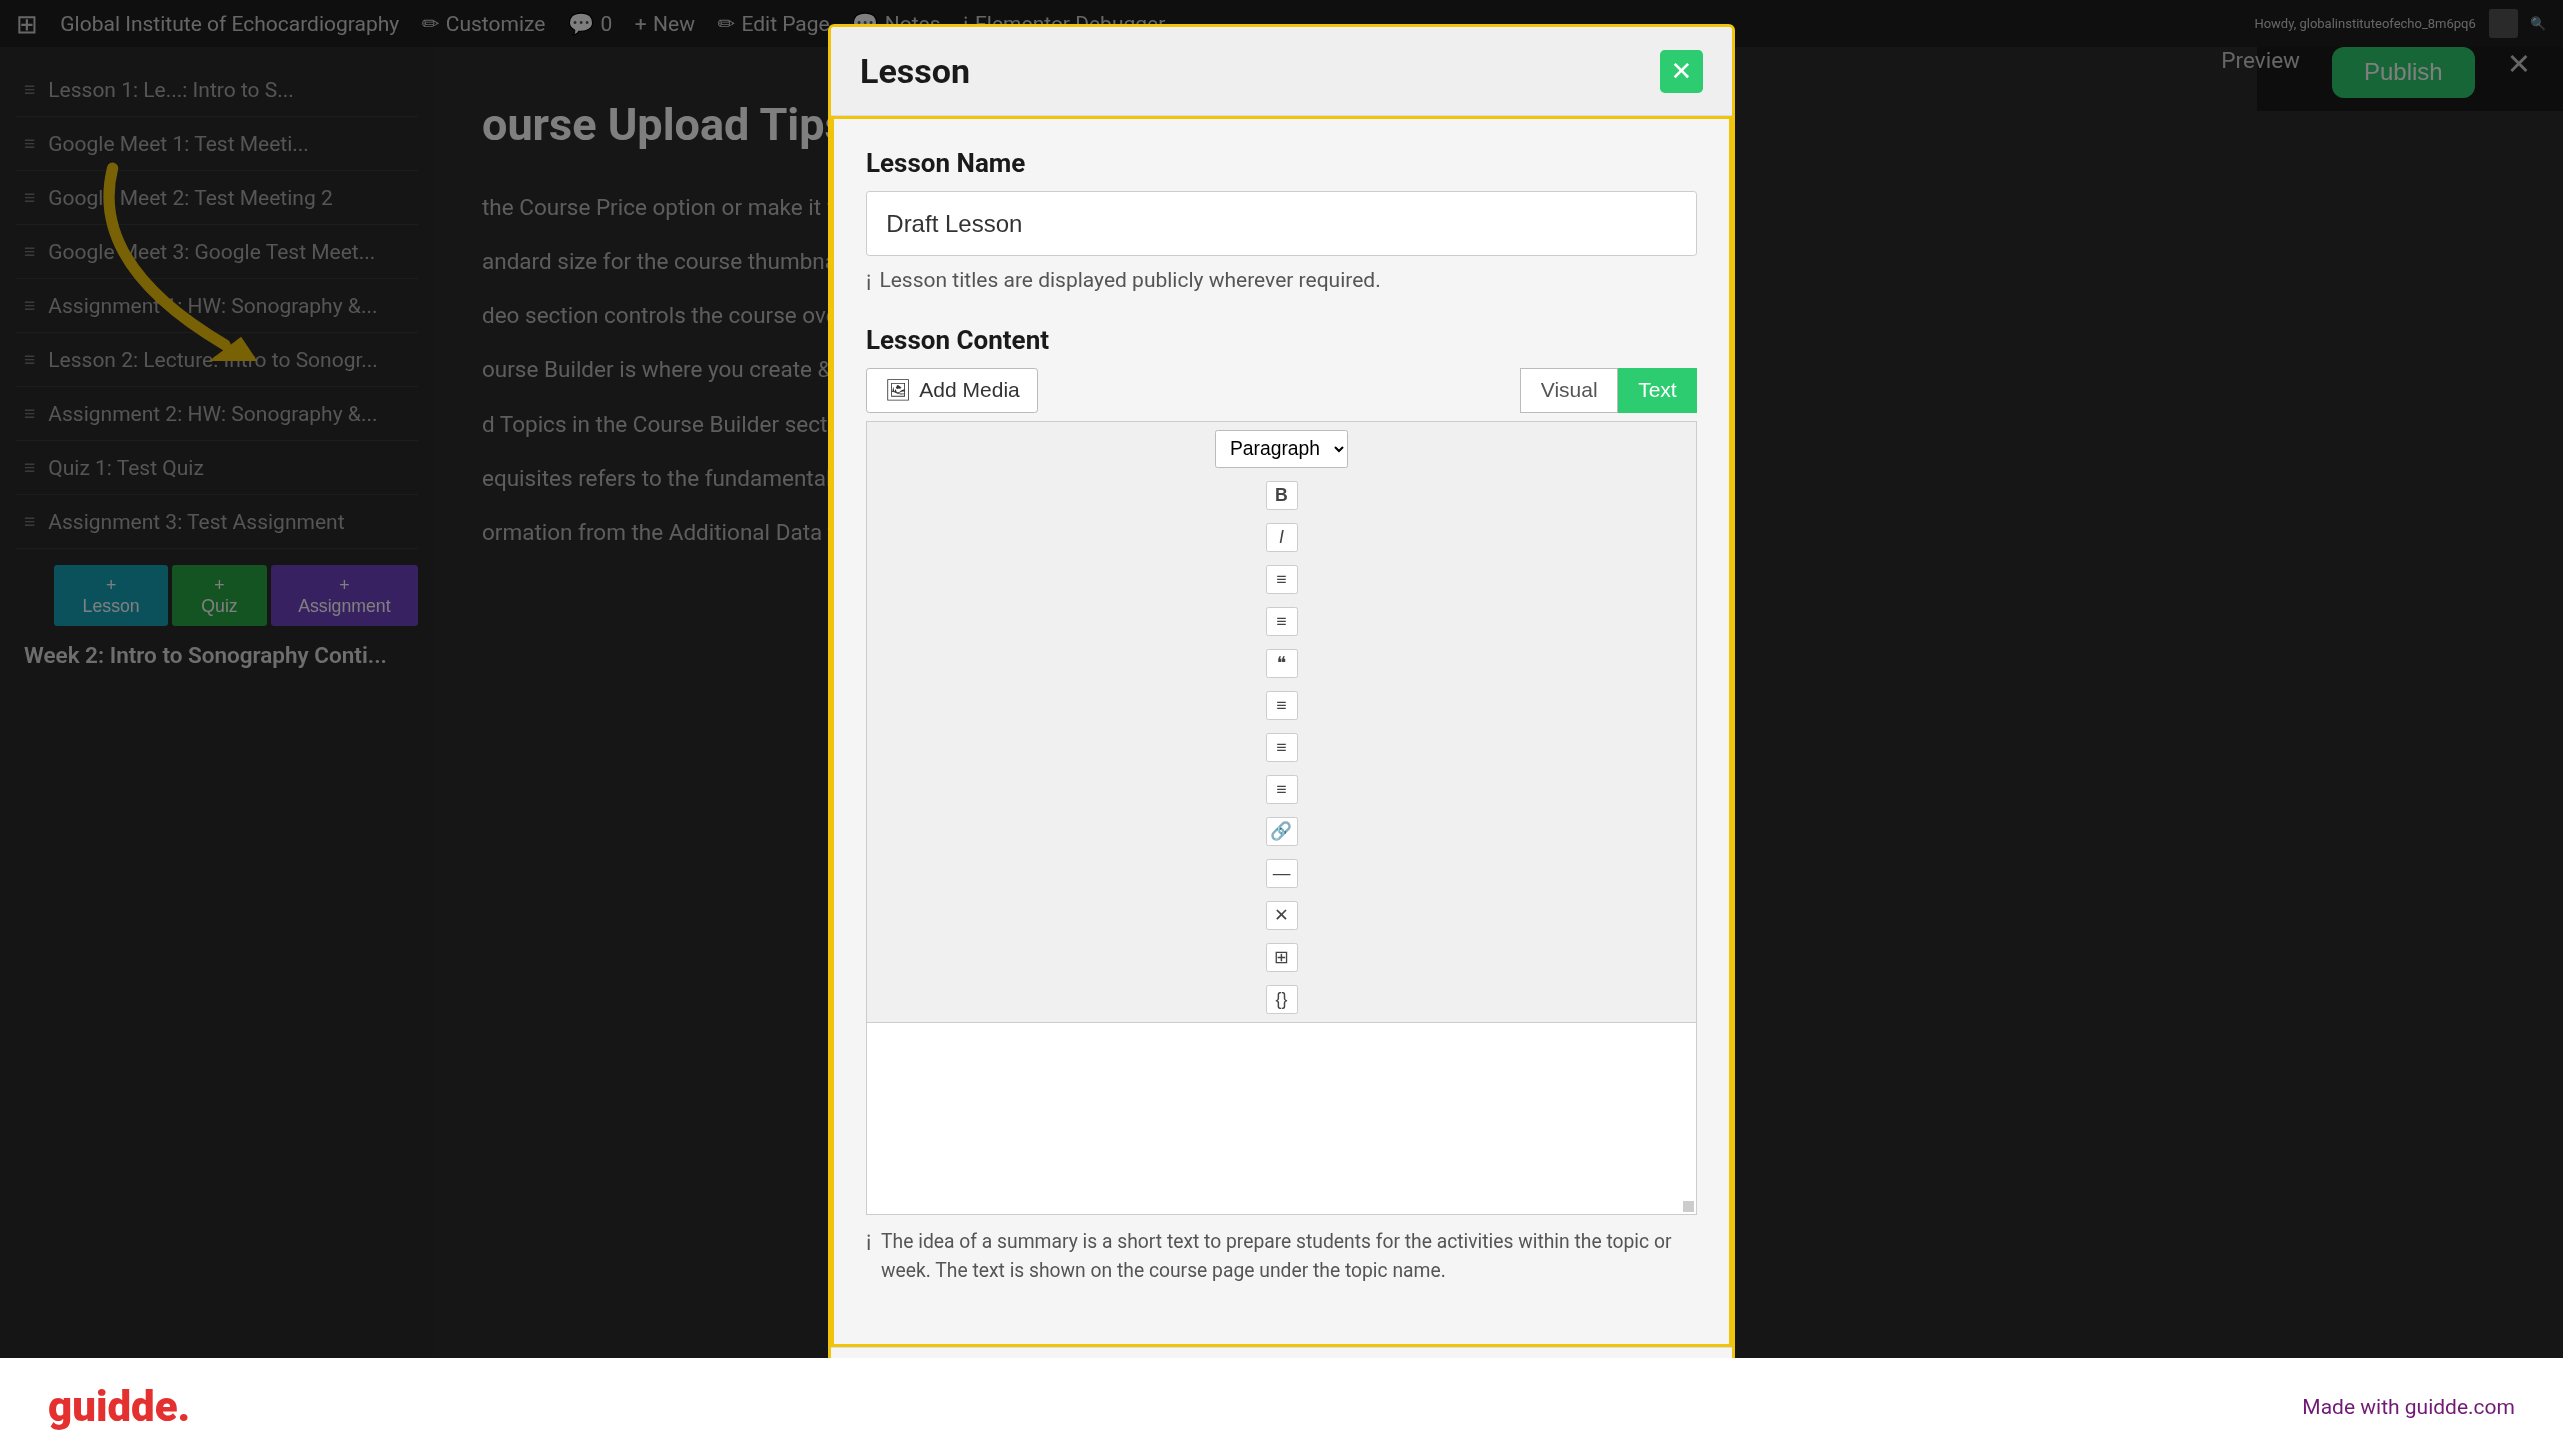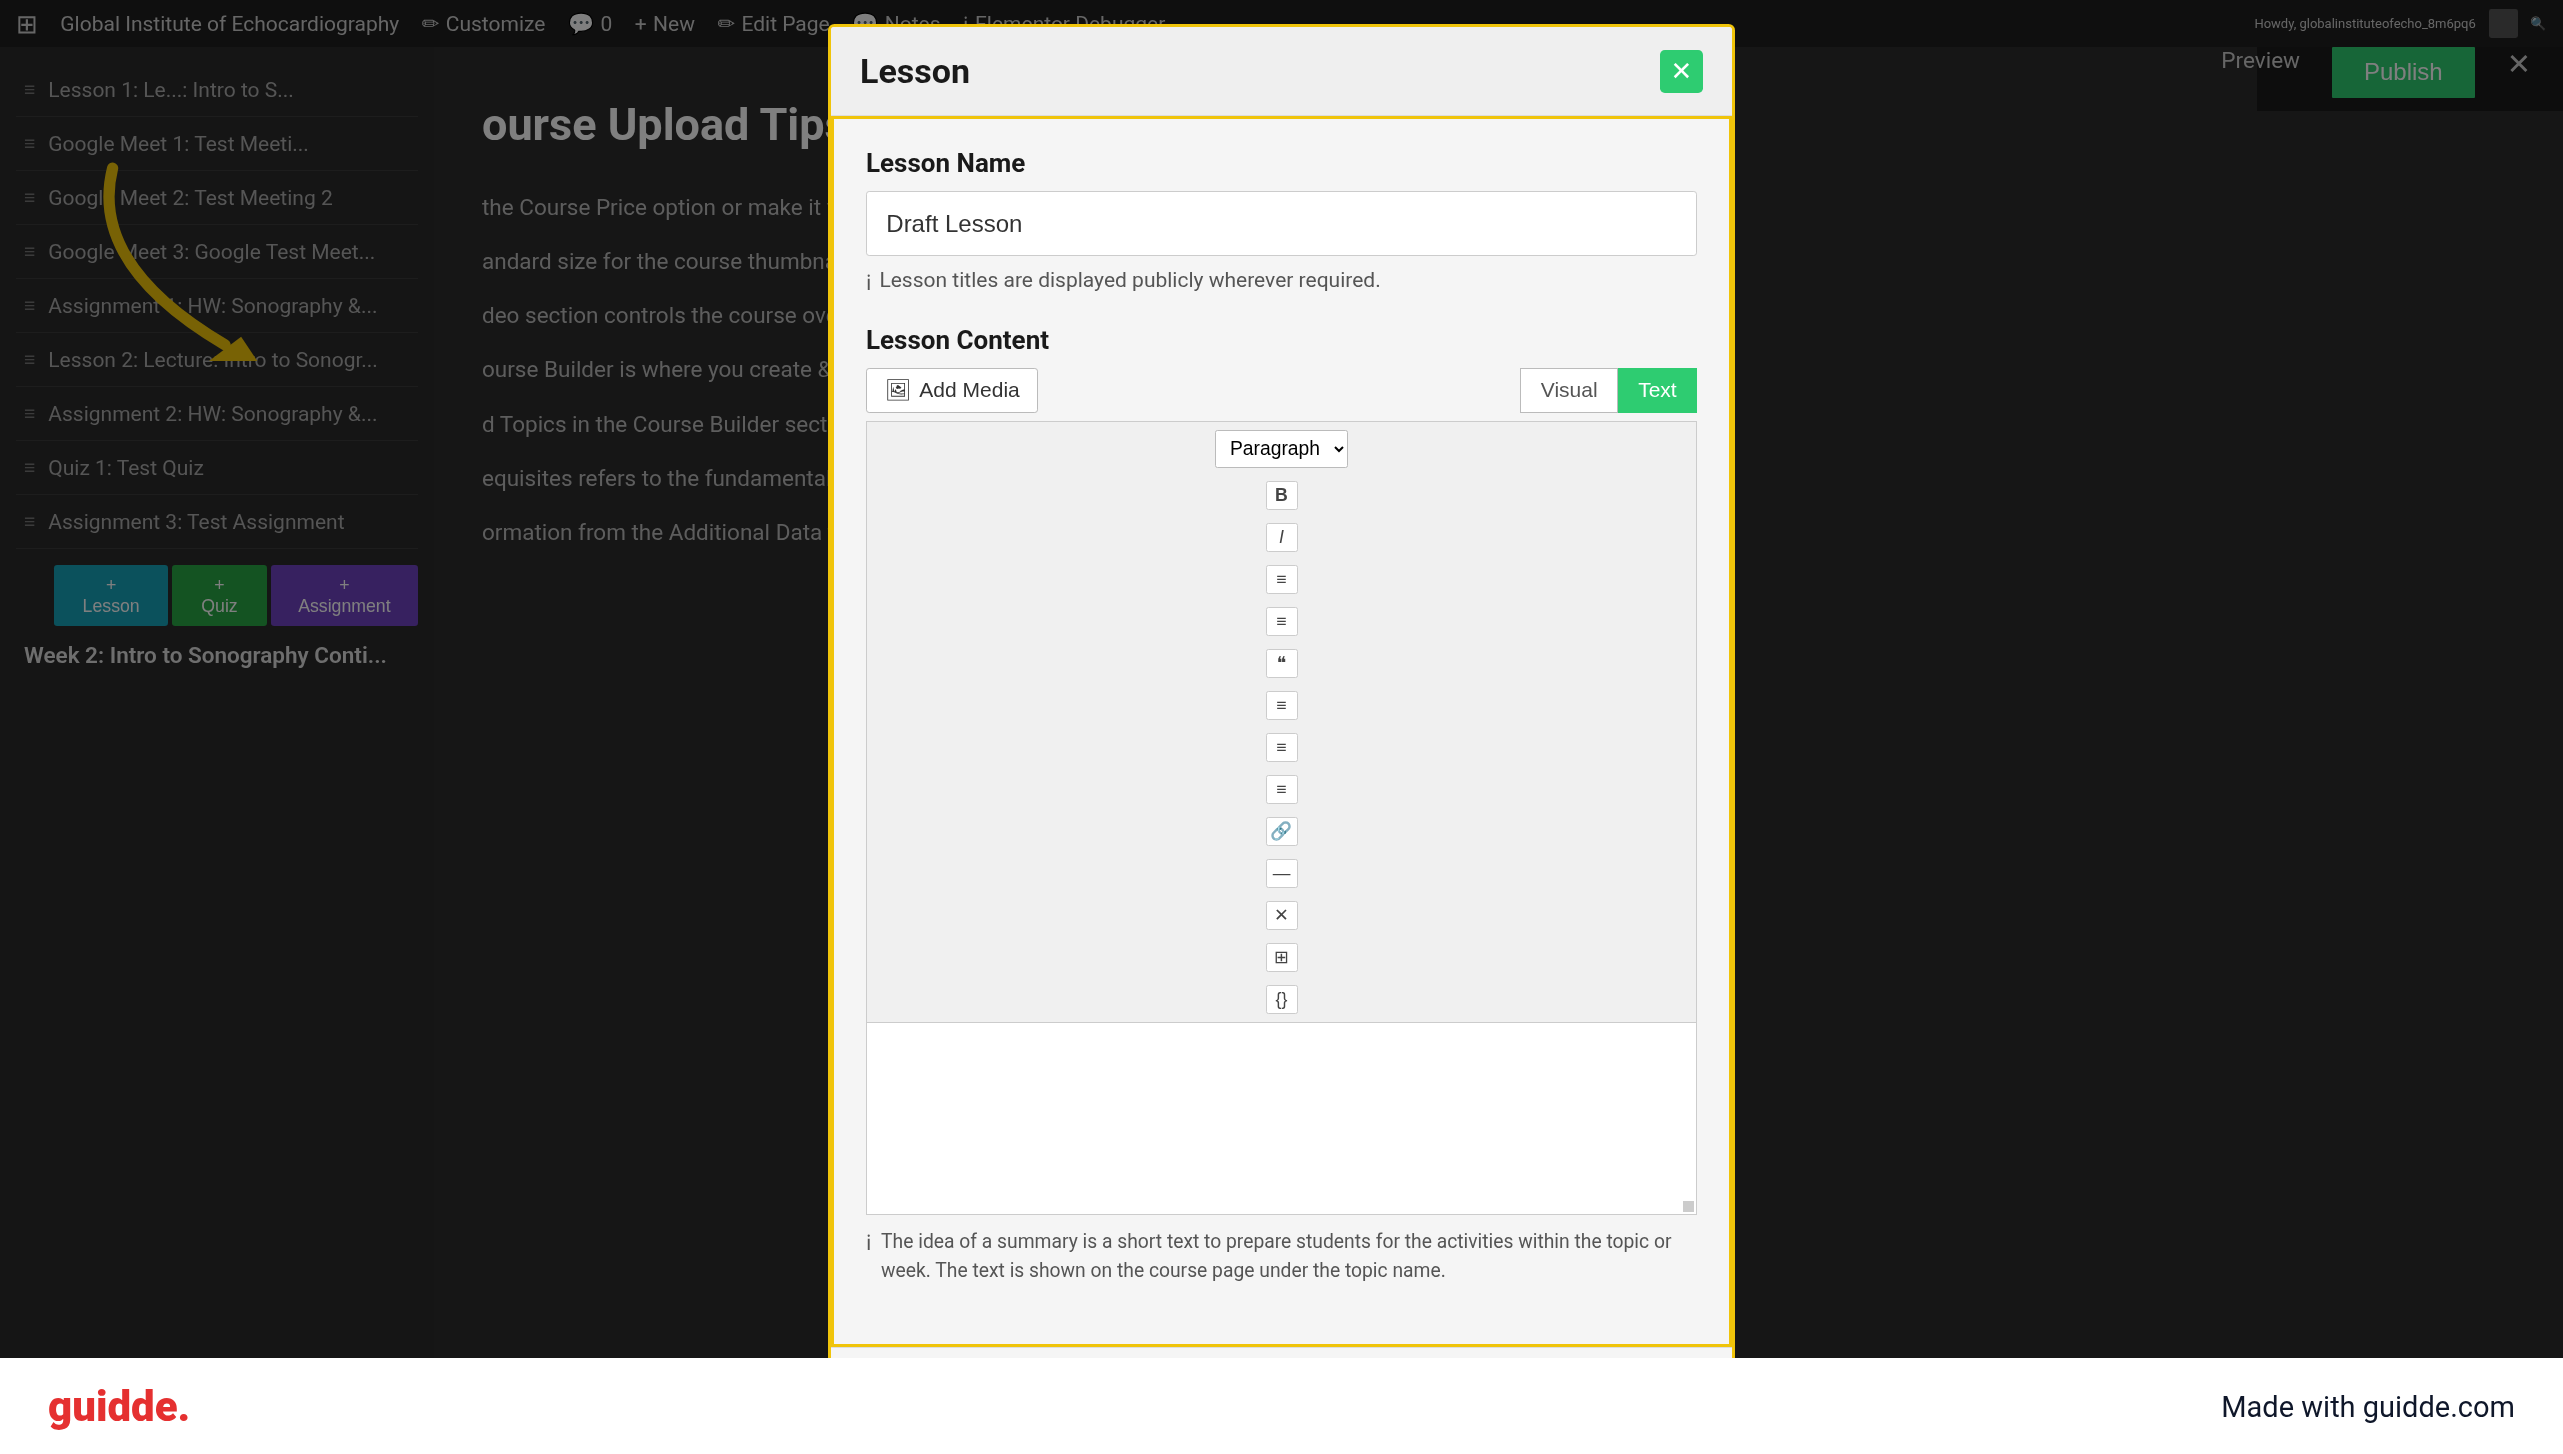--- a/index.html
+++ b/index.html
@@ -77,21 +77,21 @@
       gap: 32px;
       z-index: 50;
     }
     .toolbar-preview { color: #ccc; font-size: 22.5px; cursor: pointer; }
     .toolbar-publish {
       background: #2ecc71;
       color: white;
       border: none;
       padding: 11.3px 32px;
       font-size: 24px;
-      border-radius: 1px;
+      border-radius: 12px;
       cursor: pointer;
     }
     .toolbar-close { color: #ccc; font-size: 29px; cursor: pointer; }
 
     
     .arrow-annotation {
       position: absolute;
       top: 97px;
       left: 48px;
       width: 322px;
@@ -323,21 +323,21 @@
       right: 0;
       height: 97px;
       background: white;
       display: flex;
       align-items: center;
       justify-content: space-between;
       padding: 0 48px;
       z-index: 400;
     }
     .guidde-logo { font-size: 42px; font-weight: 900; color: #e53030; }
-    .guidde-tagline { font-size: 29px; color: #0f172a; }
+    .guidde-tagline { font-size: 21px; color: #701a75; }
 
     
     .course-action-btns {
       display: flex;
       gap: 4px;
       margin-top: 16px;
       margin-left: 38px;
     }
     .course-btn {
       padding: 9.7px 22.5px;

